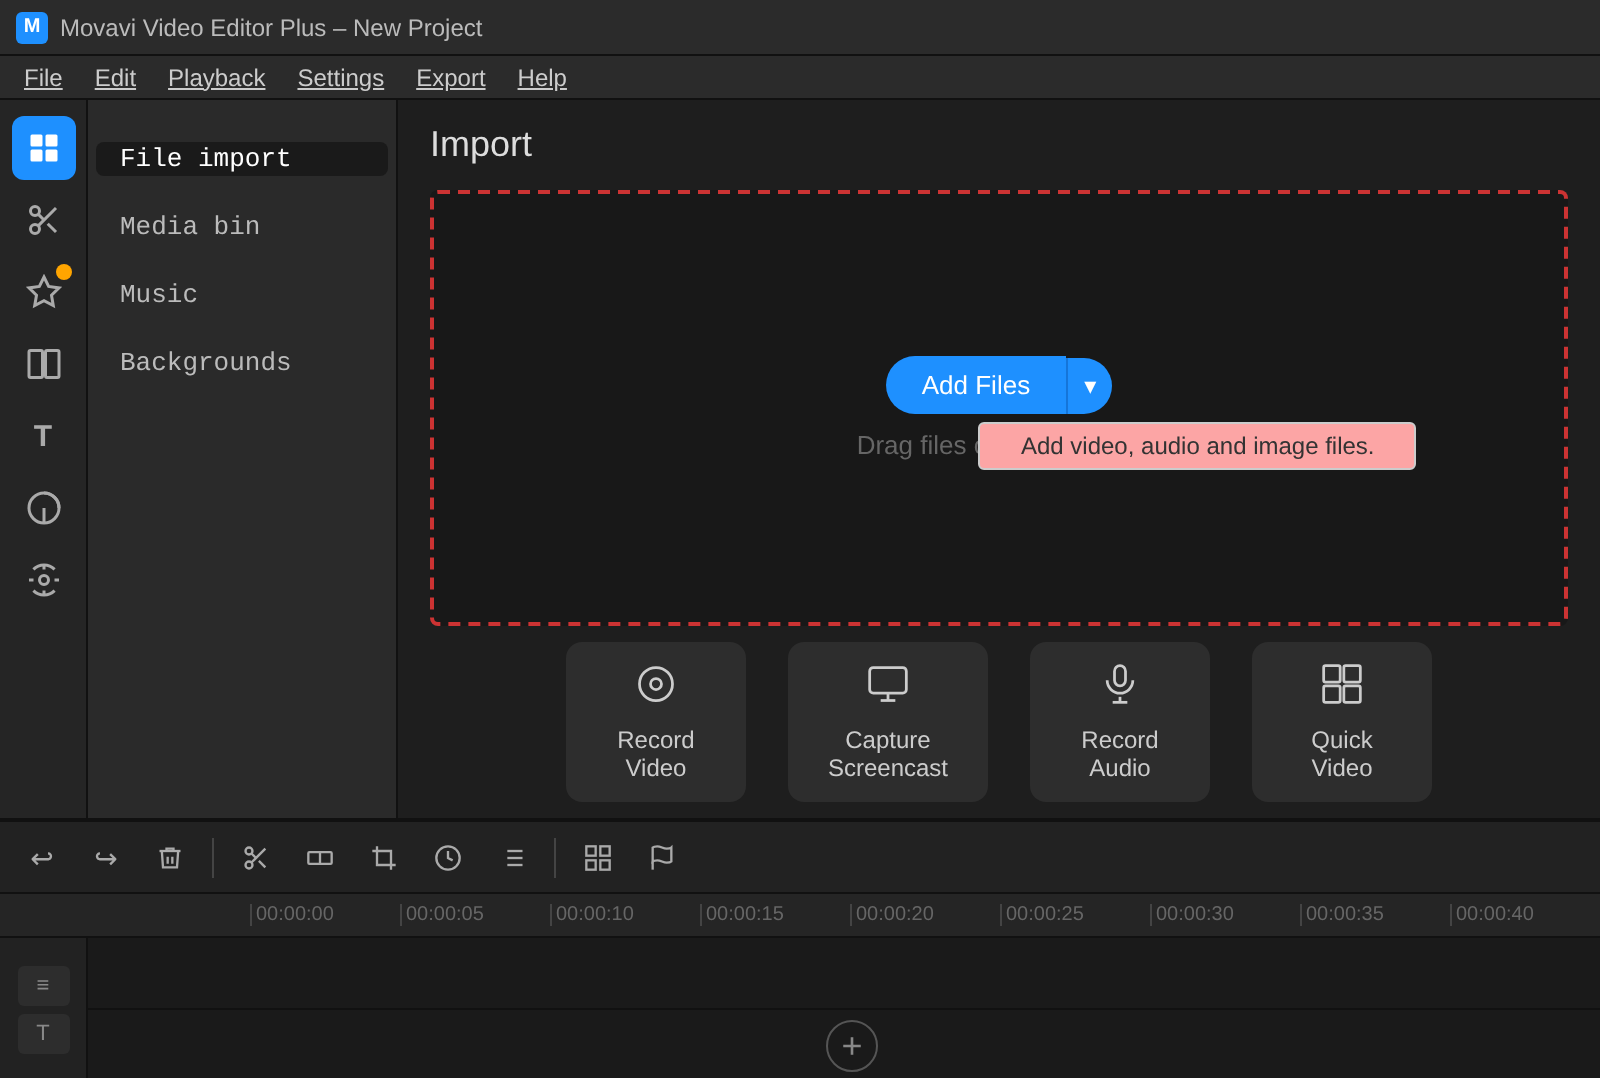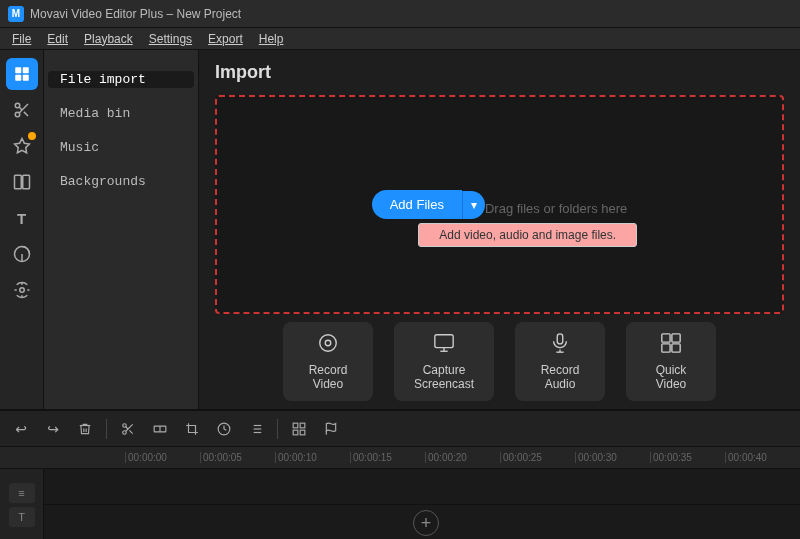--- a/index.html
+++ b/index.html
@@ -84,32 +84,33 @@
       cursor: pointer;
       font-size: 13px;
       color: #bbb;
       border-radius: 4px;
       margin: 17px 4px;
       font-family: Liberation Mono, monospace;
     }
     .sidebar-item.active { background: #1a1a1a; color: #fff; font-weight: 500; }
     .content-title {
       font-size: 18px;
-      font-weight: 700;
+      font-weight: 400;
       color: #ddd;
       margin-bottom: 12px;
     }
 
     
     .import-zone {
       flex: 1;
       border: 2px dashed #cc3333;
       border-radius: 4px;
       background: #181818;
       display: flex;
+      flex-direction: column;
       align-items: center;
       justify-content: center;
       position: relative;
     }
     .import-zone-text {
       color: #666;
       font-size: 13px;
       margin-top: 8px;
     }
 

